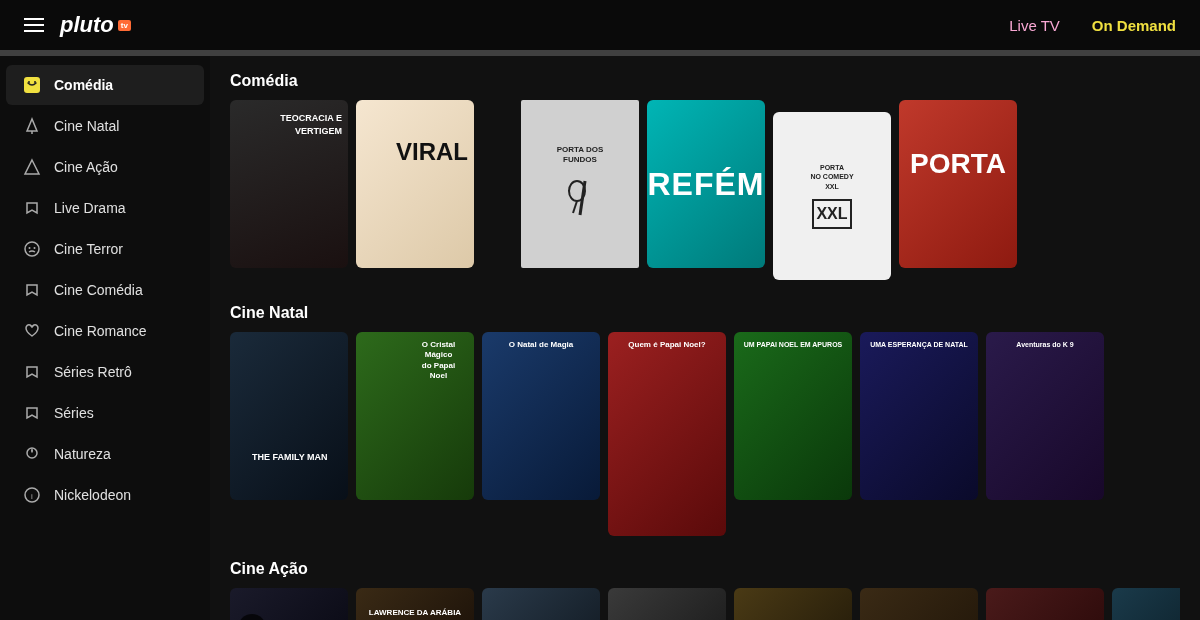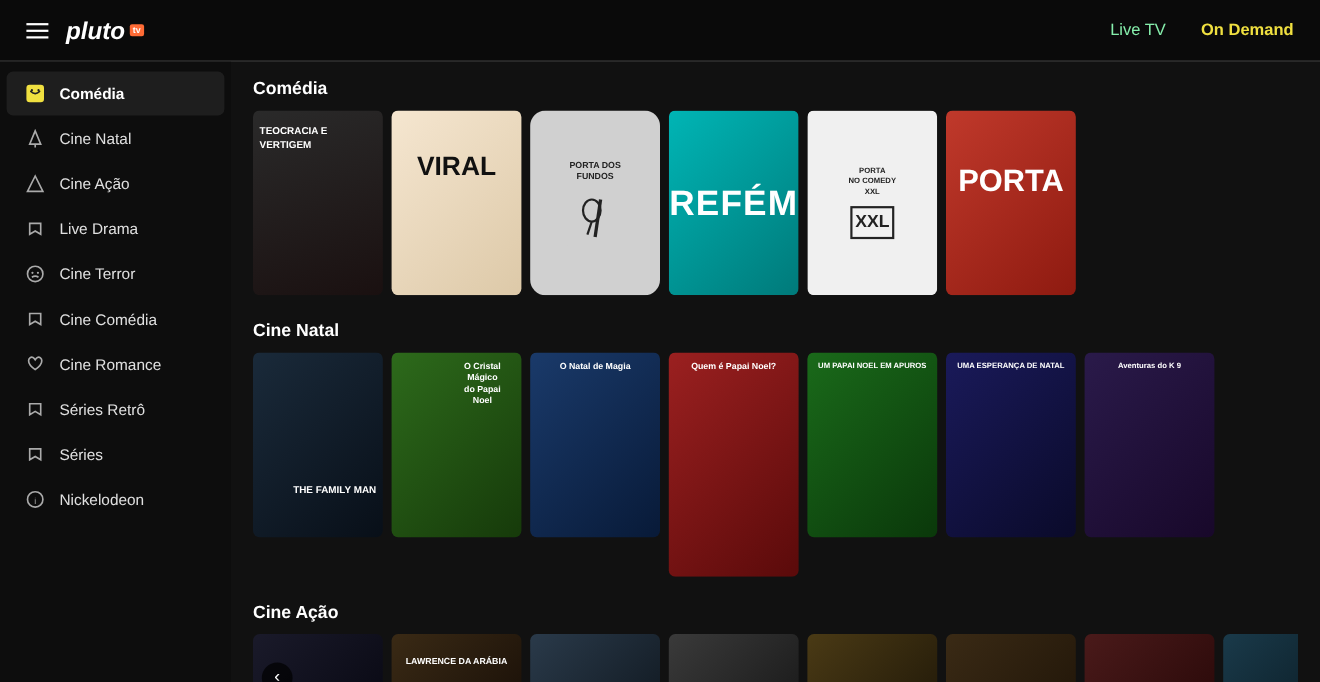--- a/index.html
+++ b/index.html
@@ -14,21 +14,21 @@
       flex-direction: column;
     }
 
     
     .header {
       background: #0a0a0a;
       display: flex;
       align-items: center;
       padding: 0 24px;
       height: 56px;
-      border-bottom: 1px solid #404040;
+      border-bottom: 6px solid #404040;
       flex-shrink: 0;
     }
     .header-left {
       display: flex;
       align-items: center;
       gap: 16px;
     }
     .hamburger-icon {
       cursor: pointer;
       display: flex;
@@ -60,21 +60,21 @@
       padding: 1px 3px;
       border-radius: 2px;
     }
     .header-nav {
       margin-left: auto;
       display: flex;
       gap: 32px;
       align-items: center;
     }
     .nav-link {
-      color: #86efac;
+      color: #f9a8d4;
       font-size: 15px;
       cursor: pointer;
       text-decoration: none;
     }
     .nav-link.active {
       color: #f0e040;
       font-weight: 600;
     }
 
     
@@ -289,76 +289,85 @@
         <span class="sidebar-item-icon">
           <svg width="18" height="18" viewBox="0 0 18 18">
             <path d="M4 4 L4 14 L9 11 L14 14 L14 4 Z" fill="none" stroke="#aaa" stroke-width="1.5"></path>
           </svg>
         </span>
         <span class="sidebar-item-label">Séries</span>
       </div>
       <div class="sidebar-item">
         <span class="sidebar-item-icon">
           <svg width="18" height="18" viewBox="0 0 18 18">
+            <circle cx="9" cy="8" r="5" fill="none" stroke="#aaa" stroke-width="1.5"></circle>
+            <path d="M9 3 Q11 6 9 8 Q7 6 9 3Z" fill="#aaa"></path>
+          </svg>
+        </span>
+        <span class="sidebar-item-label">Natureza</span>
+      </div>
+      <div class="sidebar-item">
+        <span class="sidebar-item-icon">
+          <svg width="18" height="18" viewBox="0 0 18 18">
             <circle cx="9" cy="9" r="7" fill="none" stroke="#aaa" stroke-width="1.5"></circle>
             <text x="9" y="13" text-anchor="middle" fill="#aaa" font-size="8">i</text>
           </svg>
         </span>
         <span class="sidebar-item-label">Nickelodeon</span>
       </div>
     </aside>
 
   <main class="content">
 
   <div class="section section-comedia">
         <div class="section-title">Comédia</div>
         <div class="cards-container">
           <div class="cards-row">
             <div class="card" style="width: 118px; height: 168px; background: linear-gradient(160deg, rgb(42, 42, 42) 0%, rgb(26, 16, 16) 100%); flex-shrink: 0; border-radius: 6px; overflow: hidden; cursor: pointer; position: relative;">
-              <div style="font-size: 9px; font-weight: bold; text-align: left; padding: 12px 6px; line-height: 1.4; color: rgb(255, 255, 255);">TEOCRACIA E VERTIGEM</div>
+              <div style="font-size: 9px; font-weight: bold; text-align: right; padding: 12px 6px; line-height: 1.4; color: rgb(255, 255, 255);">TEOCRACIA E VERTIGEM</div>
             </div>
             <div class="card" style="width: 118px; height: 168px; background: linear-gradient(135deg, rgb(245, 230, 208) 0%, rgb(221, 201, 168) 100%); flex-shrink: 0; border-radius: 6px; overflow: hidden; cursor: pointer; position: relative;">
-              <div style="font-size: 24px; font-weight: 900; text-align: center; padding: 40px 6px; line-height: 1; color: rgb(17, 17, 17);">VIRAL</div>
-            </div>
-            <div class="card" style="width: 118px; height: 168px; background: rgb(208, 208, 208); flex-shrink: 0; border-radius: 14px; overflow: hidden; cursor: pointer; position: relative;">
+              <div style="font-size: 24px; font-weight: 900; text-align: right; padding: 40px 6px; line-height: 1; color: rgb(17, 17, 17);">VIRAL</div>
+            </div>
+            <div class="card" style="width: 118px; height: 168px; background: rgb(208, 208, 208); flex-shrink: 0; border-radius: 2px; overflow: hidden; cursor: pointer; position: relative; margin-left: 39px;">
         <div style="height:100%; display:flex; flex-direction:column; align-items:center; justify-content:center; padding:8px; color:#222;">
           <div style="font-size:8px; font-weight:bold; text-align:center; line-height:1.3; margin-bottom:8px;">PORTA DOS<br>FUNDOS</div>
           <svg width="50" height="50" viewBox="0 0 50 50">
             <rect width="50" height="50" fill="#d0d0d0"></rect>
             <line x1="30" y1="8" x2="25" y2="42" stroke="#222" stroke-width="3"></line>
             <ellipse cx="22" cy="18" rx="8" ry="10" fill="none" stroke="#222" stroke-width="2"></ellipse>
             <line x1="22" y1="28" x2="18" y2="40" stroke="#222" stroke-width="2"></line>
           </svg>
         </div>
             </div>
             <div class="card" style="width: 118px; height: 168px; background: linear-gradient(135deg, rgb(0, 181, 181) 0%, rgb(0, 122, 122) 100%); flex-shrink: 0; border-radius: 6px; overflow: hidden; cursor: pointer; position: relative;">
         <div style="height:100%; display:flex; flex-direction:column; align-items:center; justify-content:center; background:linear-gradient(135deg, #00b5b5 0%, #007a7a 100%);">
           <div style="font-size:32px; font-weight:900; color:#fff; letter-spacing:1px;">REFÉM</div>
         </div>
             </div>
-            <div class="card" style="width: 118px; height: 168px; background: #fdba74; flex-shrink: 0; border-radius: 6px; overflow: hidden; cursor: pointer; position: relative;">
+            <div class="card" style="width: 118px; height: 168px; background: #fdba74; flex-shrink: 0; border-radius: 6px; overflow: hidden; cursor: pointer; position: relative; margin-top: 12px;">
         <div style="height:100%; display:flex; flex-direction:column; align-items:center; justify-content:center; background:#f0f0f0; padding:8px;">
           <div style="font-size:7px; font-weight:bold; text-align:center; color:#222; line-height:1.3;">PORTA<br>NO COMEDY<br>XXL</div>
           <div style="margin-top:8px; width:40px; height:30px; border:2px solid #222; display:flex; align-items:center; justify-content:center;">
             <div style="font-size:16px; font-weight:900; color:#222;">XXL</div>
           </div>
         </div>
             </div>
             <div class="card" style="width: 118px; height: 168px; background: linear-gradient(135deg, rgb(192, 57, 43) 0%, rgb(142, 26, 16) 100%); flex-shrink: 0; border-radius: 6px; overflow: hidden; cursor: pointer; position: relative;">
               <div style="font-size: 28px; font-weight: 900; text-align: center; padding: 50px 6px; line-height: 1; color: rgb(255, 255, 255);">PORTA</div>
             </div>
           </div>
         </div>
       </div>
       <div class="section section-cine-natal">
         <div class="section-title">Cine Natal</div>
         <div class="cards-container">
           <div class="cards-row">
             <div class="card" style="width: 118px; height: 168px; background: linear-gradient(135deg, rgb(26, 42, 58) 0%, rgb(8, 15, 24) 100%); flex-shrink: 0; border-radius: 6px; overflow: hidden; cursor: pointer; position: relative;">
-              <div style="font-size: 9px; font-weight: bold; text-align: right; padding: 120px 6px 4px; line-height: 1.2; color: rgb(255, 255, 255);">THE FAMILY MAN</div>
+              <div style="font-size: 9px; font-weight: bold; text-align: left; padding: 120px 6px 4px; line-height: 1.2; color: rgb(255, 255, 255); margin-left: 16px;">THE FAMILY MAN</div>
             </div>
             <div class="card" style="width: 118px; height: 168px; background: linear-gradient(135deg, rgb(45, 106, 27) 0%, rgb(22, 58, 10) 100%); flex-shrink: 0; border-radius: 6px; overflow: hidden; cursor: pointer; position: relative;">
               <div style="font-size: 8px; font-weight: bold; text-align: center; padding: 8px 17px; line-height: 1.3; color: rgb(255, 255, 255); margin-left: 47px;">O Cristal Mágico do Papai Noel</div>
             </div>
             <div class="card" style="width: 118px; height: 168px; background: linear-gradient(135deg, rgb(26, 58, 106) 0%, rgb(8, 26, 56) 100%); flex-shrink: 0; border-radius: 6px; overflow: hidden; cursor: pointer; position: relative;">
               <div style="font-size: 8px; font-weight: bold; text-align: center; padding: 8px 4px; line-height: 1.3; color: rgb(255, 255, 255);">O Natal de Magia</div>
             </div>
             <div class="card" style="width: 118px; height: 204px; background: linear-gradient(135deg, rgb(155, 32, 32) 0%, rgb(90, 10, 10) 100%); flex-shrink: 0; border-radius: 6px; overflow: hidden; cursor: pointer; position: relative;">
               <div style="font-size: 8px; font-weight: bold; text-align: center; padding: 8px 4px; line-height: 1.3; color: rgb(255, 255, 255);">Quem é Papai Noel?</div>
             </div>

